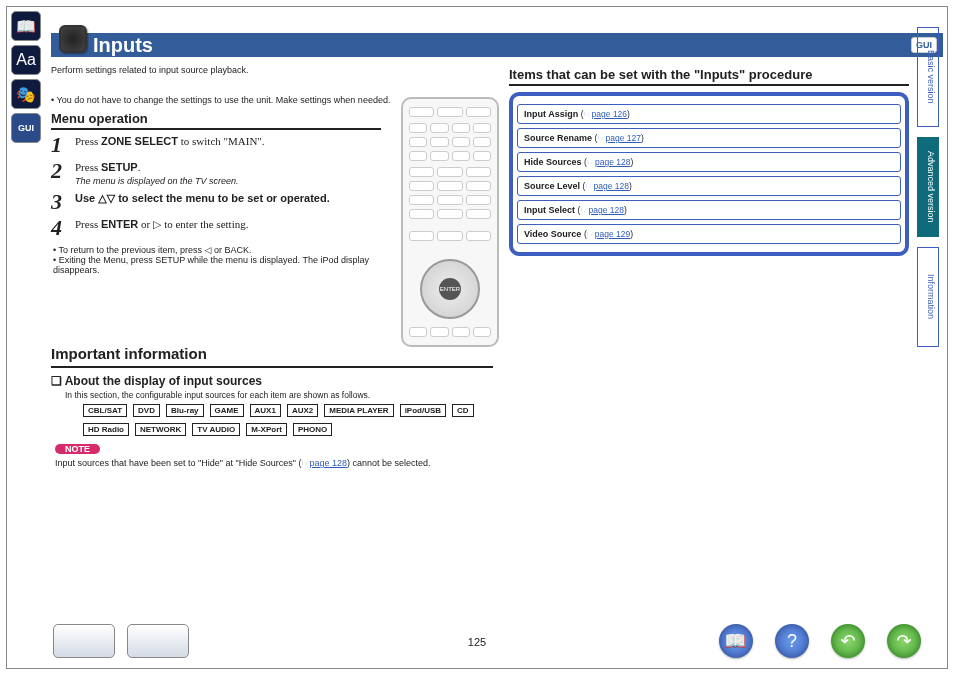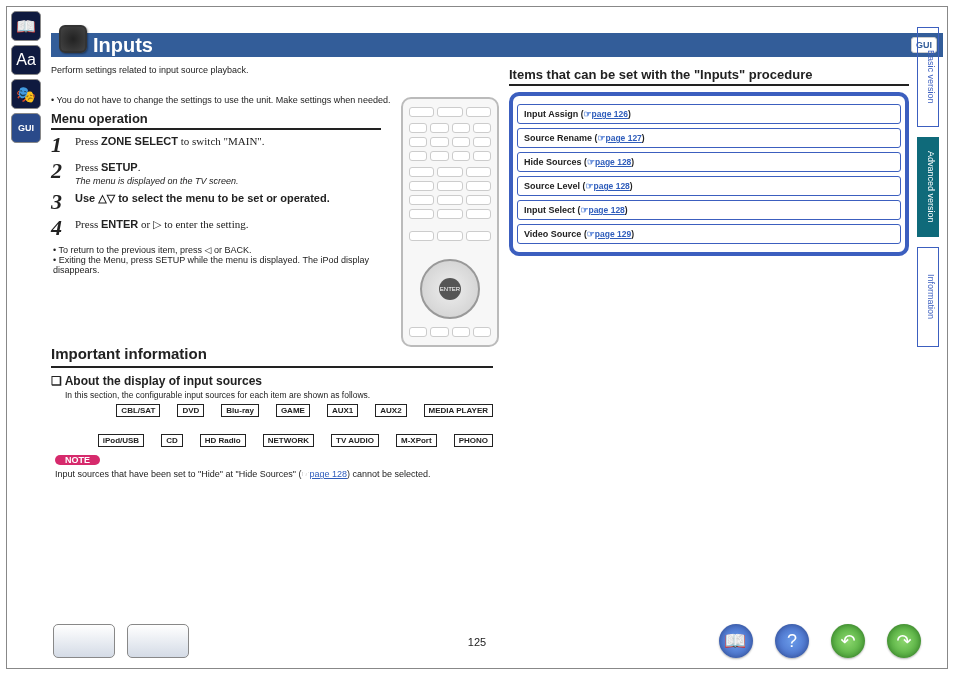--- a/index.html
+++ b/index.html
@@ -164,23 +164,22 @@
 .important-sub {
   font-weight:bold;
   font-size:12px;
   margin:4px 0 2px;
 }
 .important-sub::before {
   content:"❏ ";
 }
 .src-note { font-size:8.5px; margin:2px 0 4px 14px;}
 .src-boxes {
-  display:flex; flex-wrap:wrap; gap:17px;
+  display:flex; flex-wrap:wrap; gap:6px;
   margin-left:32px;
-  justify-content:flex-end;
 }
 .src-boxes span {
   border:1px solid #222;
   font-size:8px;
   font-weight:bold;
   padding:1px 4px;
 }
 .note-pill{
   display:inline-block;
   background:#d62a6c;
@@ -208,21 +207,21 @@
 }
 .item-row {
   border:1px solid #3c5fbf;
   border-radius:3px;
   font-size:9px;
   padding:4px 6px;
   margin:4px 0;
   font-weight:bold;
 }
 .item-row .pg {
-  font-weight:bold;
+  font-weight:normal;
   font-size:8.5px;
 }
 .item-row .pg a {color:#2f5dbb;text-decoration:underline;}
 .item-row .handicon{color:#4c7bd6;font-size:9px;}
 
 .vtabs {
   position:absolute;
   right:8px; top:20px;
   width:22px;
   display:flex;

